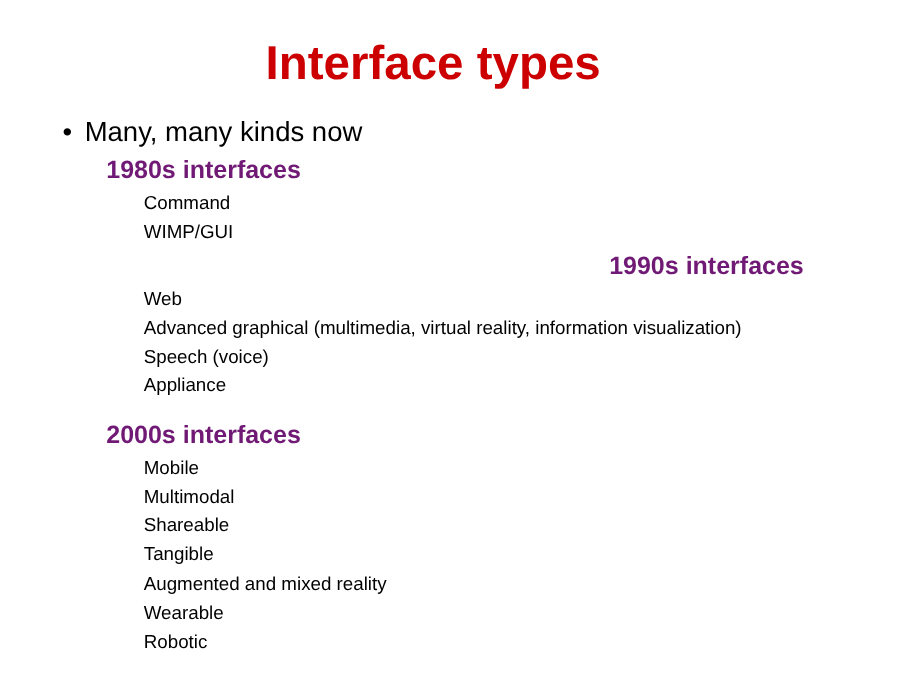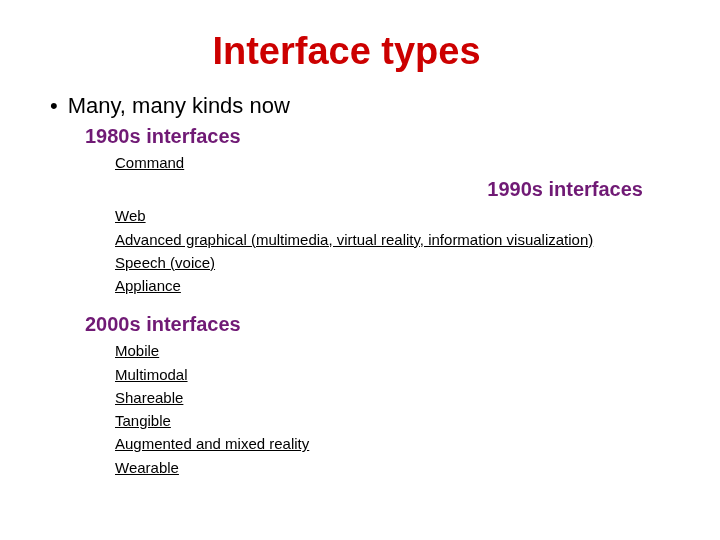--- a/index.html
+++ b/index.html
@@ -60,21 +60,20 @@
       margin-left: 35px;
       font-family: 'Comic Sans MS', cursive, sans-serif;
     }
 
     .sub-item {
       font-size: 15px;
       color: #000000;
       margin-left: 65px;
       line-height: 1.55;
       font-family: 'Comic Sans MS', cursive, sans-serif;
-      text-decoration: underline;
     }
 
     .section-1990 {
       margin-top: 4px;
       text-align: right;
     }
 
     .section-2000 {
       margin-top: 16px;
     }
@@ -87,33 +86,35 @@
   <div class="title">Interface types</div>
 
   <div class="bullet-point">
     <span class="bullet-dot">•</span>
     <span class="bullet-text">Many, many kinds now</span>
   </div>
 
   <div class="section-header">1980s interfaces</div>
   <div class="sub-item">
     <div>Command</div>
+    <div>WIMP/GUI</div>
   </div>
 
   <div class="section-header section-1990">1990s interfaces</div>
   <div class="sub-item">
     <div>Web</div>
     <div>Advanced graphical (multimedia, virtual reality, information visualization)</div>
     <div>Speech (voice)</div>
     <div>Appliance</div>
   </div>
 
   <div class="section-header section-2000">2000s interfaces</div>
   <div class="sub-item">
     <div>Mobile</div>
     <div>Multimodal</div>
     <div>Shareable</div>
     <div>Tangible</div>
     <div>Augmented and mixed reality</div>
     <div>Wearable</div>
+    <div>Robotic</div>
   </div>
 
 </div>
 
 </body></html>

